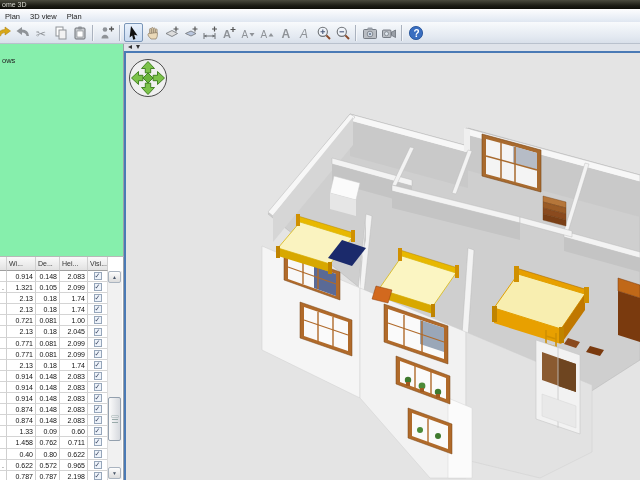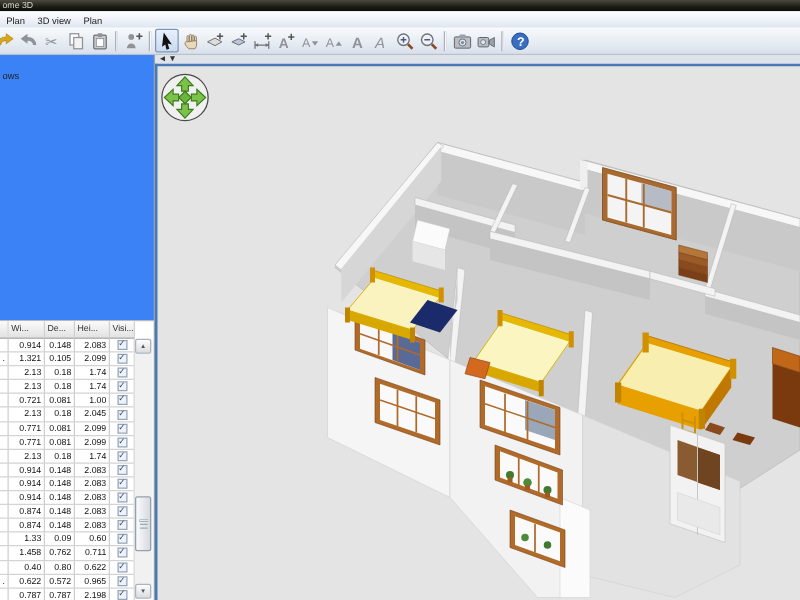--- a/index.html
+++ b/index.html
@@ -28,21 +28,21 @@
     background:linear-gradient(#f8fafc,#e3e9f1 70%,#d9e0ea);
     border-bottom:1px solid #b9c1cd;box-sizing:border-box;
     display:flex;align-items:center;overflow:hidden;
   }
   .tb-btn{width:17px;height:17px;display:flex;align-items:center;justify-content:center;flex:none;border:1px solid transparent;border-radius:2px;}
   .tb-btn.active{border:1px solid #7a96b8;background:linear-gradient(#e8f1fc,#c9daf0);}
   .tb-sep{width:1px;height:16px;background:#aab2be;border-right:1px solid #f4f6f9;margin:0 3px;flex:none;}
   
   #catalog-panel{
     position:absolute;left:0;top:44px;width:124px;height:213px;
-    background:#3b82f6;border-right:1px solid #9aa0a8;border-bottom:1px solid #b8b8b8;box-sizing:border-box;
+    background:#86efac;border-right:1px solid #9aa0a8;border-bottom:1px solid #b8b8b8;box-sizing:border-box;
   }
   #catalog-label{font-size:7.5px;color:#222;position:absolute;left:2px;top:12px;}
   #furniture-panel{
     position:absolute;left:0;top:257px;width:124px;height:223px;
     background:#fff;border-right:1px solid #9aa0a8;box-sizing:border-box;overflow:hidden;
   }
   #ftable{position:absolute;left:0;top:0;width:108px;}
   .frow,#fheader{display:flex;width:108px;}
   #fheader .fcell{
     background:linear-gradient(#fafafa,#e2e2e2);

